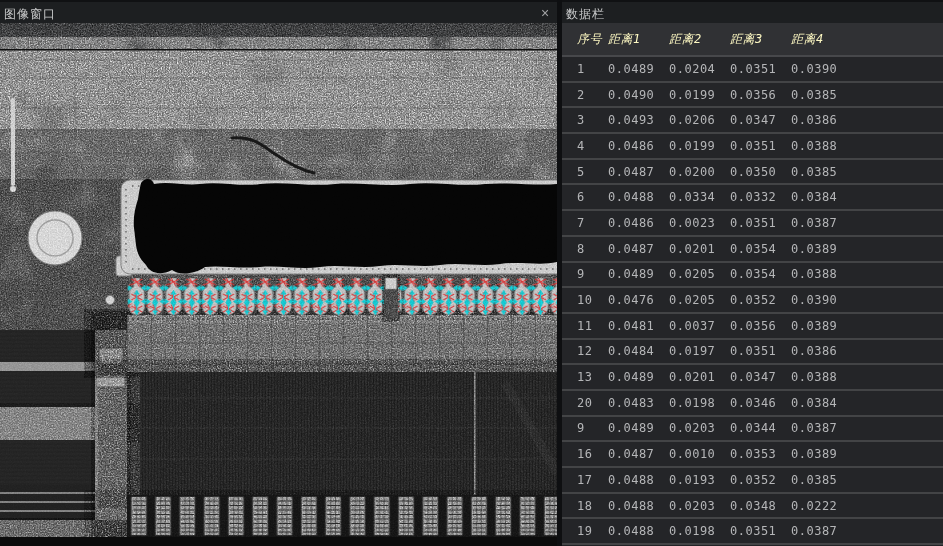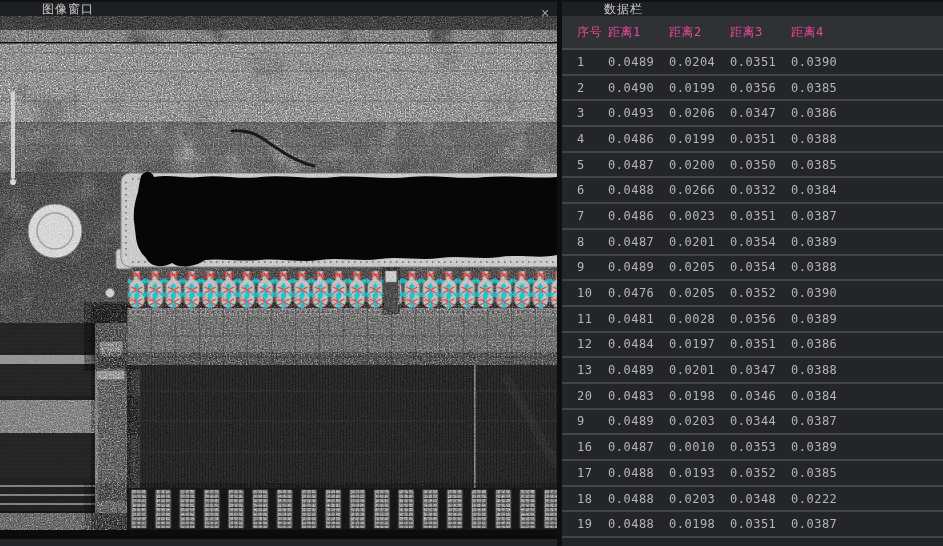--- a/index.html
+++ b/index.html
@@ -2,42 +2,42 @@
 <html><head>
 <meta charset="utf-8">
 <style>
   * { margin:0; padding:0; box-sizing:border-box; }
   html,body { width:943px; height:546px; background:#0c0d0e; overflow:hidden;
               font-family:"Liberation Sans", sans-serif; }
   .app { position:relative; width:943px; height:546px; display:flex; }
 
   
   .image-panel { position:relative; width:557px; height:546px; background:#232527; }
-  .titlebar { position:relative; height:16px; background:#1d1f21; border-top:2px solid #101113;
-              display:flex; align-items:center;padding-left:38px; }
+  .titlebar { position:relative; height:23px; background:#1d1f21; border-top:2px solid #101113;
+              display:flex; align-items:flex-end; }
   .titlebar .title { color:#c9cacb; font-size:12px; padding-left:4px; letter-spacing:1px; }
   .close-btn { position:absolute; right:4px; top:3px; width:16px; height:16px; color:#a3a4a6;
                font-size:14px; line-height:16px; text-align:center; cursor:pointer; }
   .image-area { position:relative; width:557px; height:523px; }
   .image-area svg { display:block; }
 
   
   .divider { width:5px; height:546px; background:#0e0f11; }
   .data-panel { position:relative; width:381px; height:546px; background:#232427;
                 display:flex; flex-direction:column; }
   .data-panel .titlebar { background:#1d1f21; }
   .thead { height:34px; background:#303134; display:flex; align-items:center;
            border-bottom:2px solid #47484b; }
   .trow { height:25.7px; display:flex; align-items:center; background:#242528;
           border-bottom:2px solid #434446; }
   .cell { display:inline-block; color:#b5b6b8; font-size:12px;
           font-family:"DejaVu Sans Mono", monospace; letter-spacing:.5px; }
   .c0 { width:46px; padding-left:15px; }
   .c1,.c2,.c3,.c4 { width:61px; }
-  .thead .cell { color:#ec4899; }
+  .thead .cell { color:#fef9c3;font-style:italic; }
   .tbody { flex:1; overflow:hidden; }
 </style>
 </head>
 <body>
 
 <div class="app">
 
   <div class="image-panel">
     <div class="titlebar">
       <span class="title">图像窗口</span>
@@ -291,21 +291,21 @@
         <div class="trow">
           <span class="cell c0">5</span>
           <span class="cell c1">0.0487</span>
           <span class="cell c2">0.0200</span>
           <span class="cell c3">0.0350</span>
           <span class="cell c4">0.0385</span>
         </div>
         <div class="trow">
           <span class="cell c0">6</span>
           <span class="cell c1">0.0488</span>
-          <span class="cell c2">0.0266</span>
+          <span class="cell c2">0.0334</span>
           <span class="cell c3">0.0332</span>
           <span class="cell c4">0.0384</span>
         </div>
         <div class="trow">
           <span class="cell c0">7</span>
           <span class="cell c1">0.0486</span>
           <span class="cell c2">0.0023</span>
           <span class="cell c3">0.0351</span>
           <span class="cell c4">0.0387</span>
         </div>
@@ -326,21 +326,21 @@
         <div class="trow">
           <span class="cell c0">10</span>
           <span class="cell c1">0.0476</span>
           <span class="cell c2">0.0205</span>
           <span class="cell c3">0.0352</span>
           <span class="cell c4">0.0390</span>
         </div>
         <div class="trow">
           <span class="cell c0">11</span>
           <span class="cell c1">0.0481</span>
-          <span class="cell c2">0.0028</span>
+          <span class="cell c2">0.0037</span>
           <span class="cell c3">0.0356</span>
           <span class="cell c4">0.0389</span>
         </div>
         <div class="trow">
           <span class="cell c0">12</span>
           <span class="cell c1">0.0484</span>
           <span class="cell c2">0.0197</span>
           <span class="cell c3">0.0351</span>
           <span class="cell c4">0.0386</span>
         </div>

